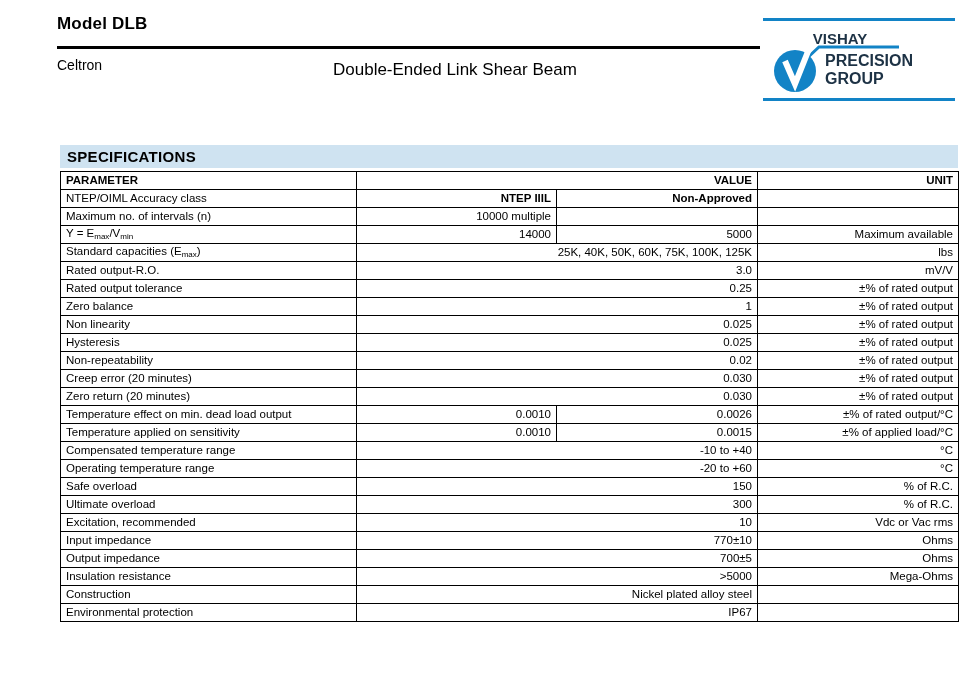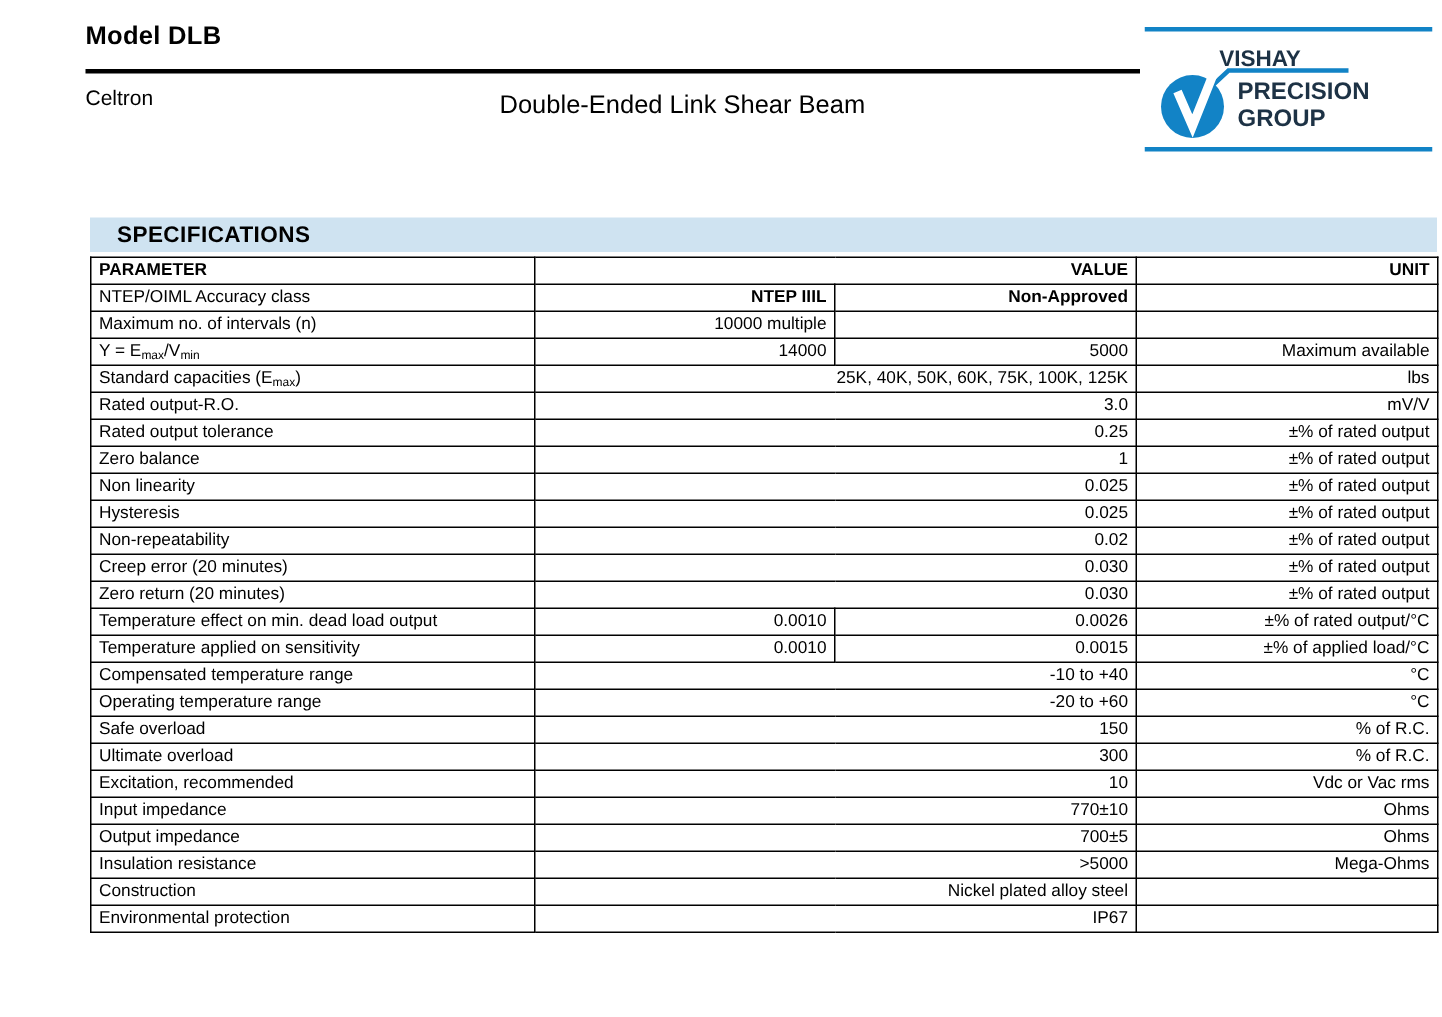--- a/index.html
+++ b/index.html
@@ -46,21 +46,21 @@
     width: 192px; height: 90px;
   }
 
   
   .spec-bar {
     position: absolute;
     left: 60px; top: 145px;
     width: 898px; height: 23px;
     display: flex;
     align-items: center;
-    padding-left: 18px;
+    padding-left: 7px;
     font-size: 15px;
     font-weight: bold;
     letter-spacing: 0.3px;
   }
 
   
   .spec-table-wrap {
     position: absolute;
     left: 60px; top: 171px;
     width: 898px;

